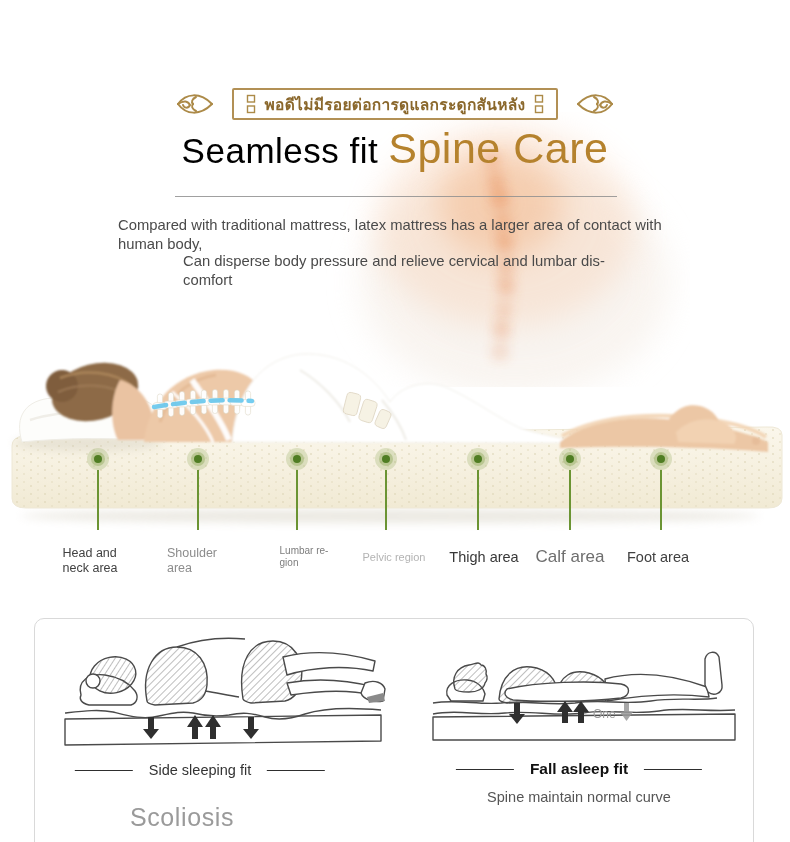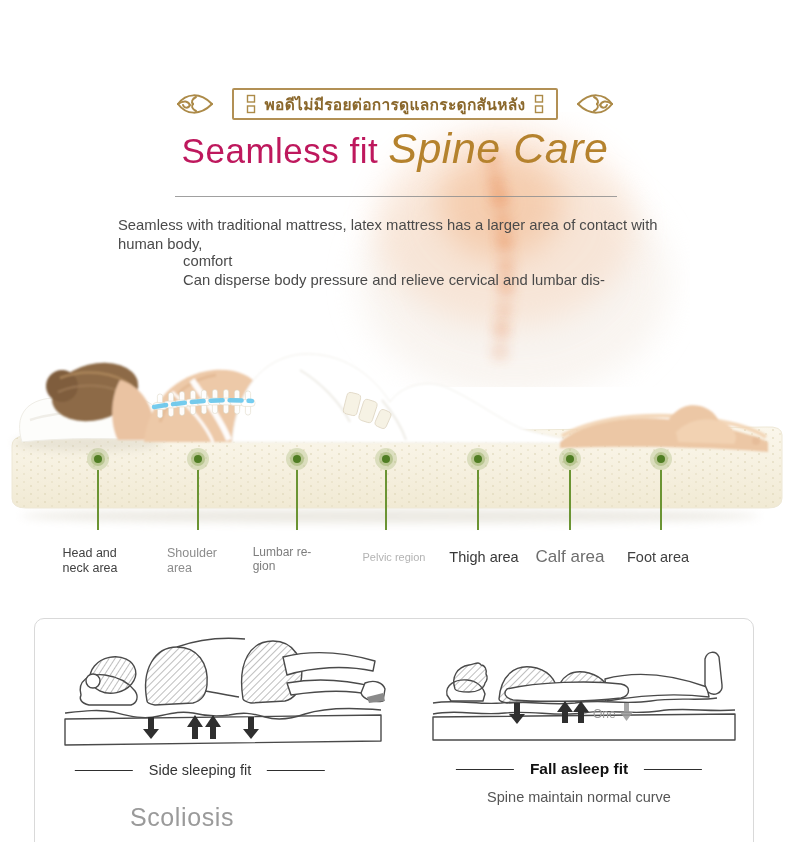--- a/index.html
+++ b/index.html
@@ -13,22 +13,22 @@
   
   .banner{position:absolute;top:88px;left:0;width:790px;display:flex;justify-content:center;align-items:center;gap:18px;z-index:3;}
   .banner-box{
     display:flex;align-items:center;gap:9px;
     border:2px solid #b29055;border-radius:2px;
     padding:3px 12px;height:22px;background:rgba(255,255,255,.55);
   }
   .thai-text{font-size:15.5px;font-weight:bold;color:#8a672b;letter-spacing:.3px;white-space:nowrap;}
   
   .headline{position:absolute;top:124px;left:0;width:790px;margin:0;text-align:center;z-index:3;font-weight:normal;}
-  .hl-light{font-size:35px;color:#be185d;letter-spacing:.5px;}
-  .hl-strong{font-size:43px;color:#b5822d;margin-left:10px;letter-spacing:.5px;font-style:italic;}
+  .hl-light{font-size:35px;color:#000000;letter-spacing:.5px;}
+  .hl-strong{font-size:43px;color:#b5822d;margin-left:10px;letter-spacing:.5px;}
   .divider{position:absolute;top:196px;left:175px;width:442px;height:1px;background:#8f8f8f;opacity:.85;z-index:3;}
   
   .para{position:absolute;margin:0;font-size:14.8px;color:#4a4a4a;line-height:1.26;z-index:3;}
   .para .line{display:block;}
   .p1{top:216px;left:118px;}
   .p2{top:252px;left:183px;}
   
   .scene{position:absolute;top:340px;left:0;width:790px;height:195px;z-index:1;}
   
   .marker{position:absolute;top:448px;width:22px;z-index:2;}
@@ -37,21 +37,21 @@
   .marker .dot-inner{position:absolute;left:7px;top:7px;width:8px;height:8px;border-radius:50%;background:#4f7d23;}
   .marker .stem{width:2px;height:60px;background:#6b9433;margin:0 auto;}
   .m1{left:87px;} .m2{left:187px;} .m3{left:286px;} .m4{left:375px;}
   .m5{left:467px;} .m6{left:559px;} .m7{left:650px;}
   
   .area-label{position:absolute;transform:translateX(-50%);line-height:1.18;white-space:nowrap;z-index:2;text-align:left;}
   .area-label span{display:block;}
   .area-label span:empty{display:none;}
   .al1{left:90px;top:546px;font-size:12.5px;color:#414141;}
   .al2{left:192px;top:546px;font-size:12.5px;color:#8c8c8c;}
-  .al3{left:282px;top:545px;font-size:12px;color:#7d7d7d;}
+  .al3{left:304px;top:545px;font-size:10px;color:#7d7d7d;}
   .al4{left:394px;top:551px;font-size:11px;color:#b3b3b3;}
   .al5{left:484px;top:549px;font-size:14.5px;color:#383838;}
   .al6{left:570px;top:547px;font-size:17px;color:#6e6e6e;}
   .al7{left:658px;top:549px;font-size:14.5px;color:#414141;}
   
   .compare-box{
     position:absolute;left:34px;top:618px;width:718px;height:250px;
     background:#fff;border:1px solid #d9d9d9;border-radius:10px;z-index:4;
   }
   .diag-left{position:absolute;left:12px;top:12px;}
@@ -134,26 +134,26 @@
         <path d="M20,8 C16,10 15,13 17,15"></path>
         <path d="M20,22 C16,20 15,17 17,15"></path>
       </g>
     </svg>
   </div>
 
   <h1 class="headline"><span class="hl-light">Seamless fit</span><span class="hl-strong">Spine Care</span></h1>
   <div class="divider"></div>
 
   <p class="para p1">
-    <span class="line">Seamless with traditional mattress, latex mattress has a larger area of contact with</span>
+    <span class="line">Compared with traditional mattress, latex mattress has a larger area of contact with</span>
     <span class="line">human body,</span>
   </p>
   <p class="para p2">
+    <span class="line">Can disperse body pressure and relieve cervical and lumbar dis-</span>
     <span class="line">comfort</span>
-    <span class="line">Can disperse body pressure and relieve cervical and lumbar dis-</span>
   </p>
 
   <svg class="scene" width="790" height="195" viewBox="0 0 790 195">
     <defs>
       <pattern id="pin" width="14" height="8" patternUnits="userSpaceOnUse">
         <circle cx="3" cy="2" r="1" fill="#ddd4b6"></circle>
           <circle cx="10" cy="6" r="1" fill="#e4dcc2"></circle>
       </pattern>
       <linearGradient id="mat" x1="0" y1="0" x2="0" y2="1">
         <stop offset="0" stop-color="#fbf7ec"></stop>

